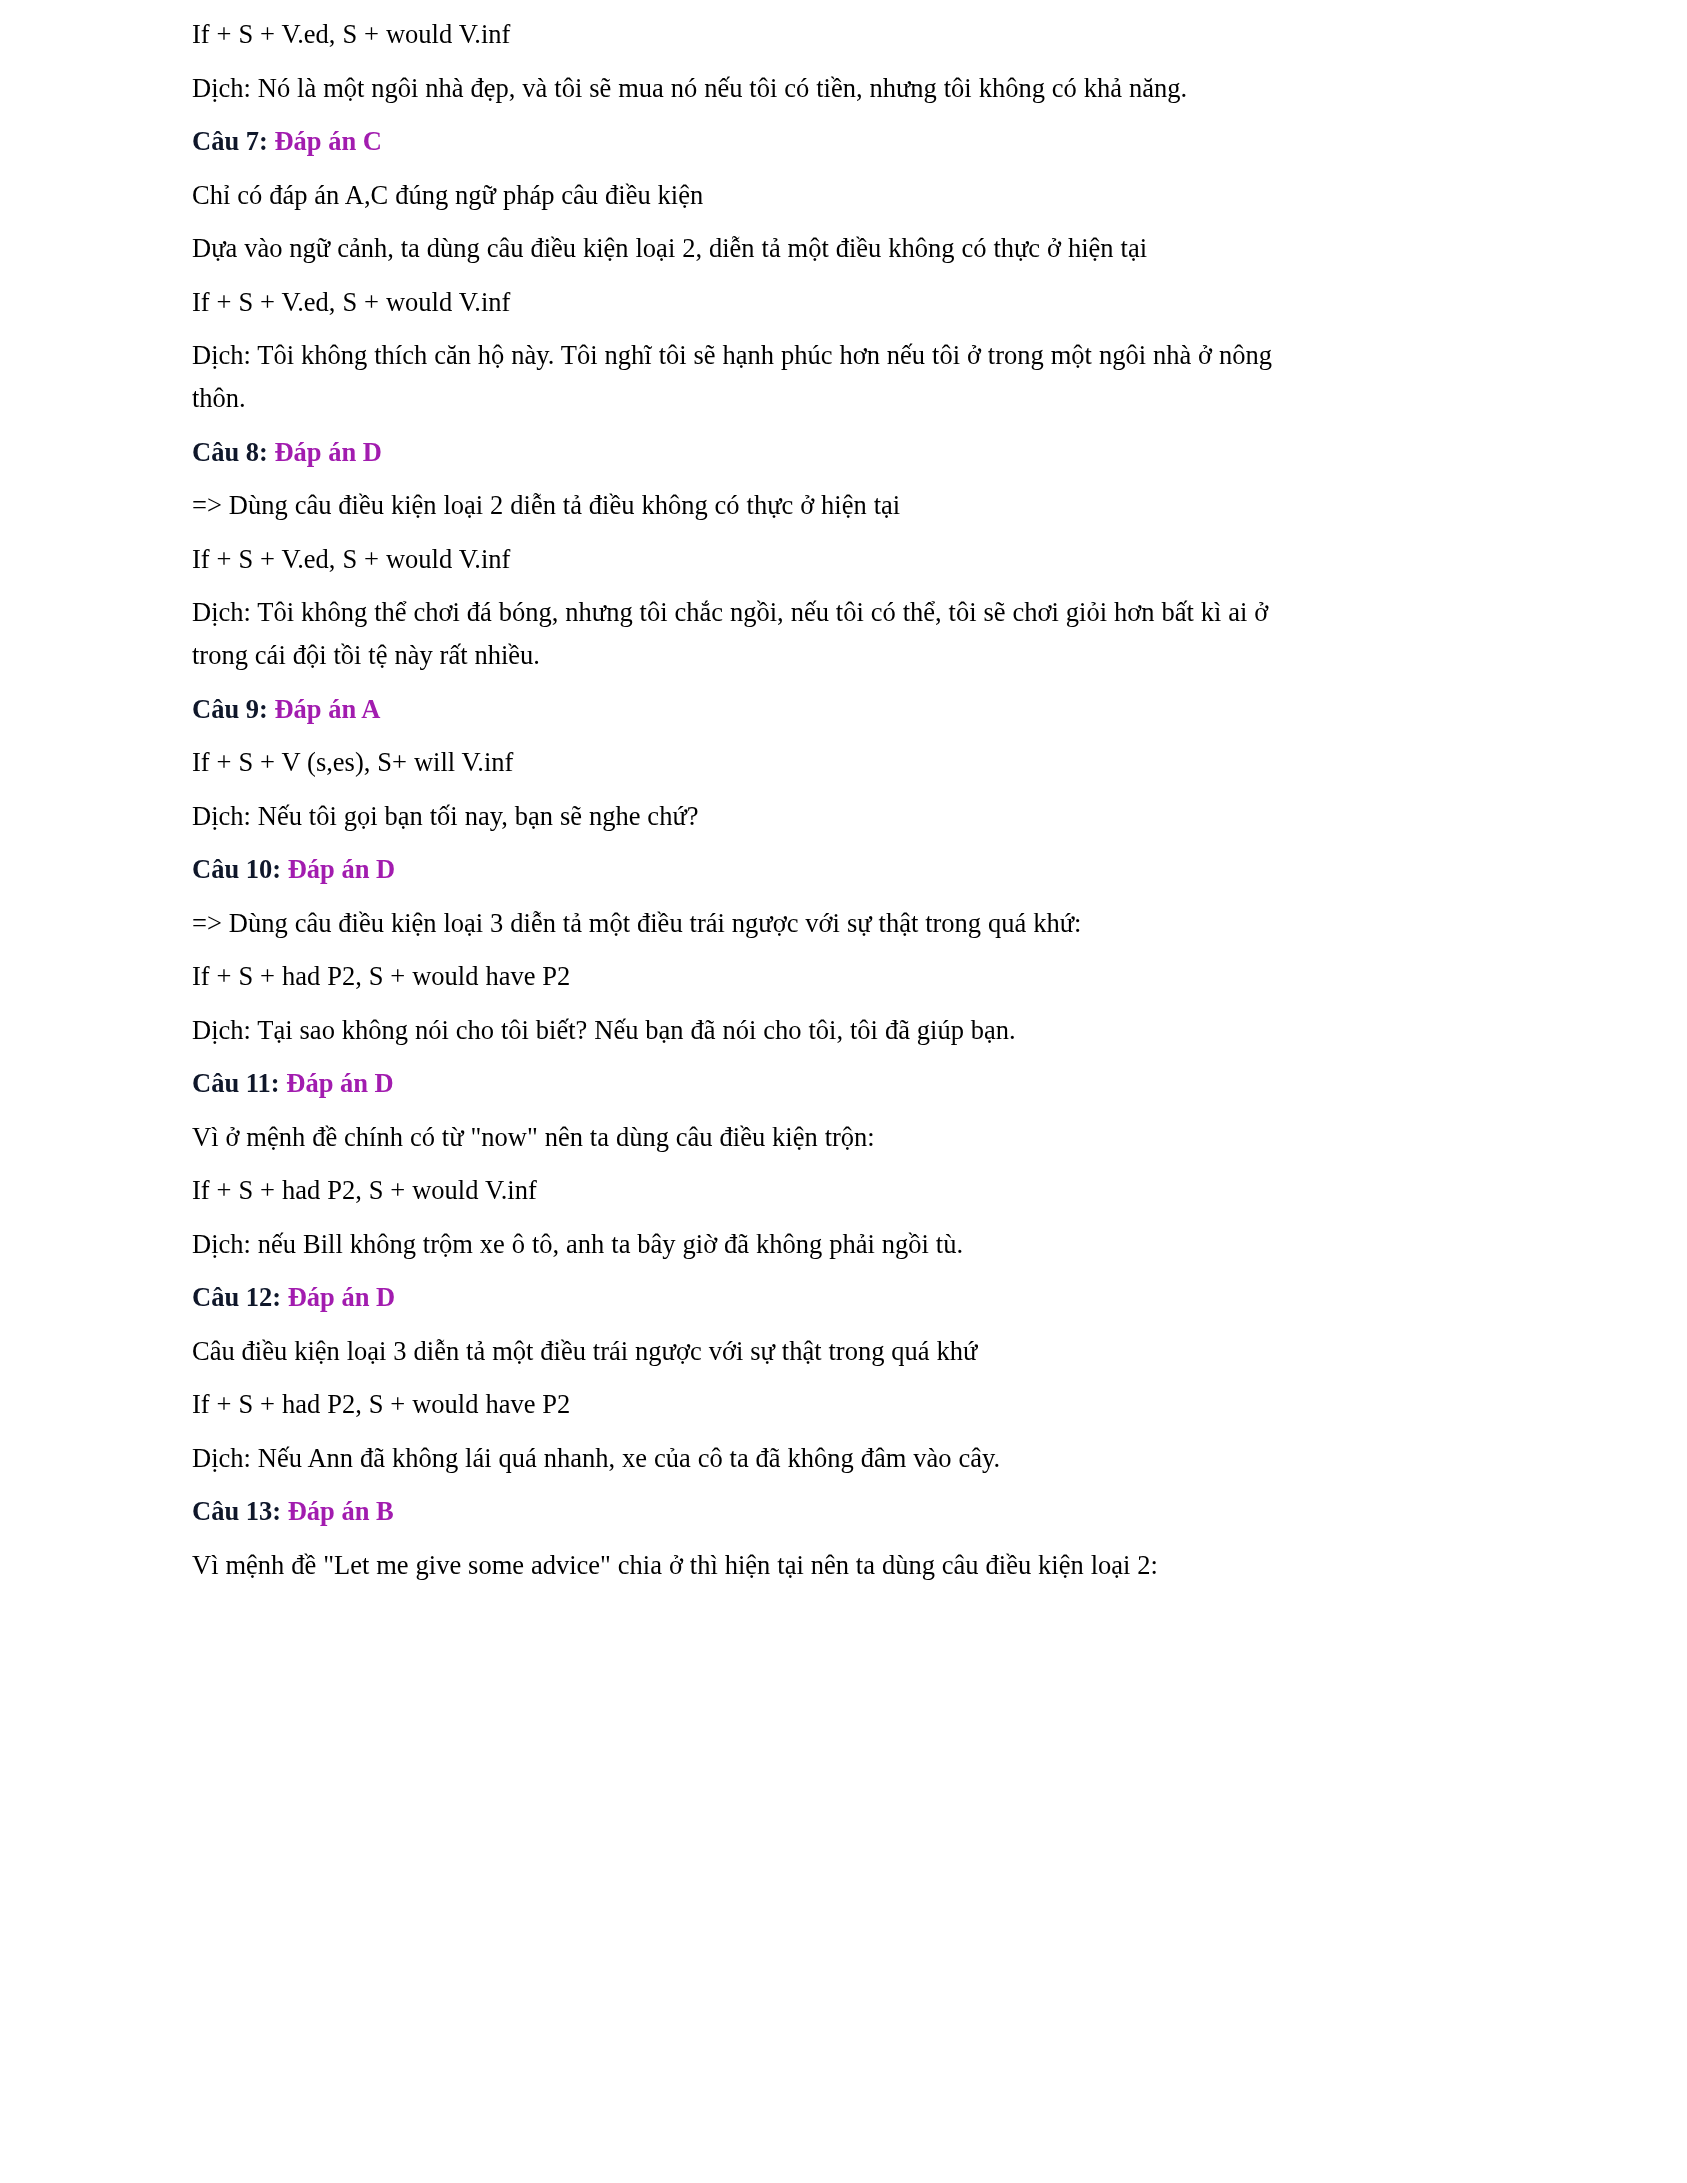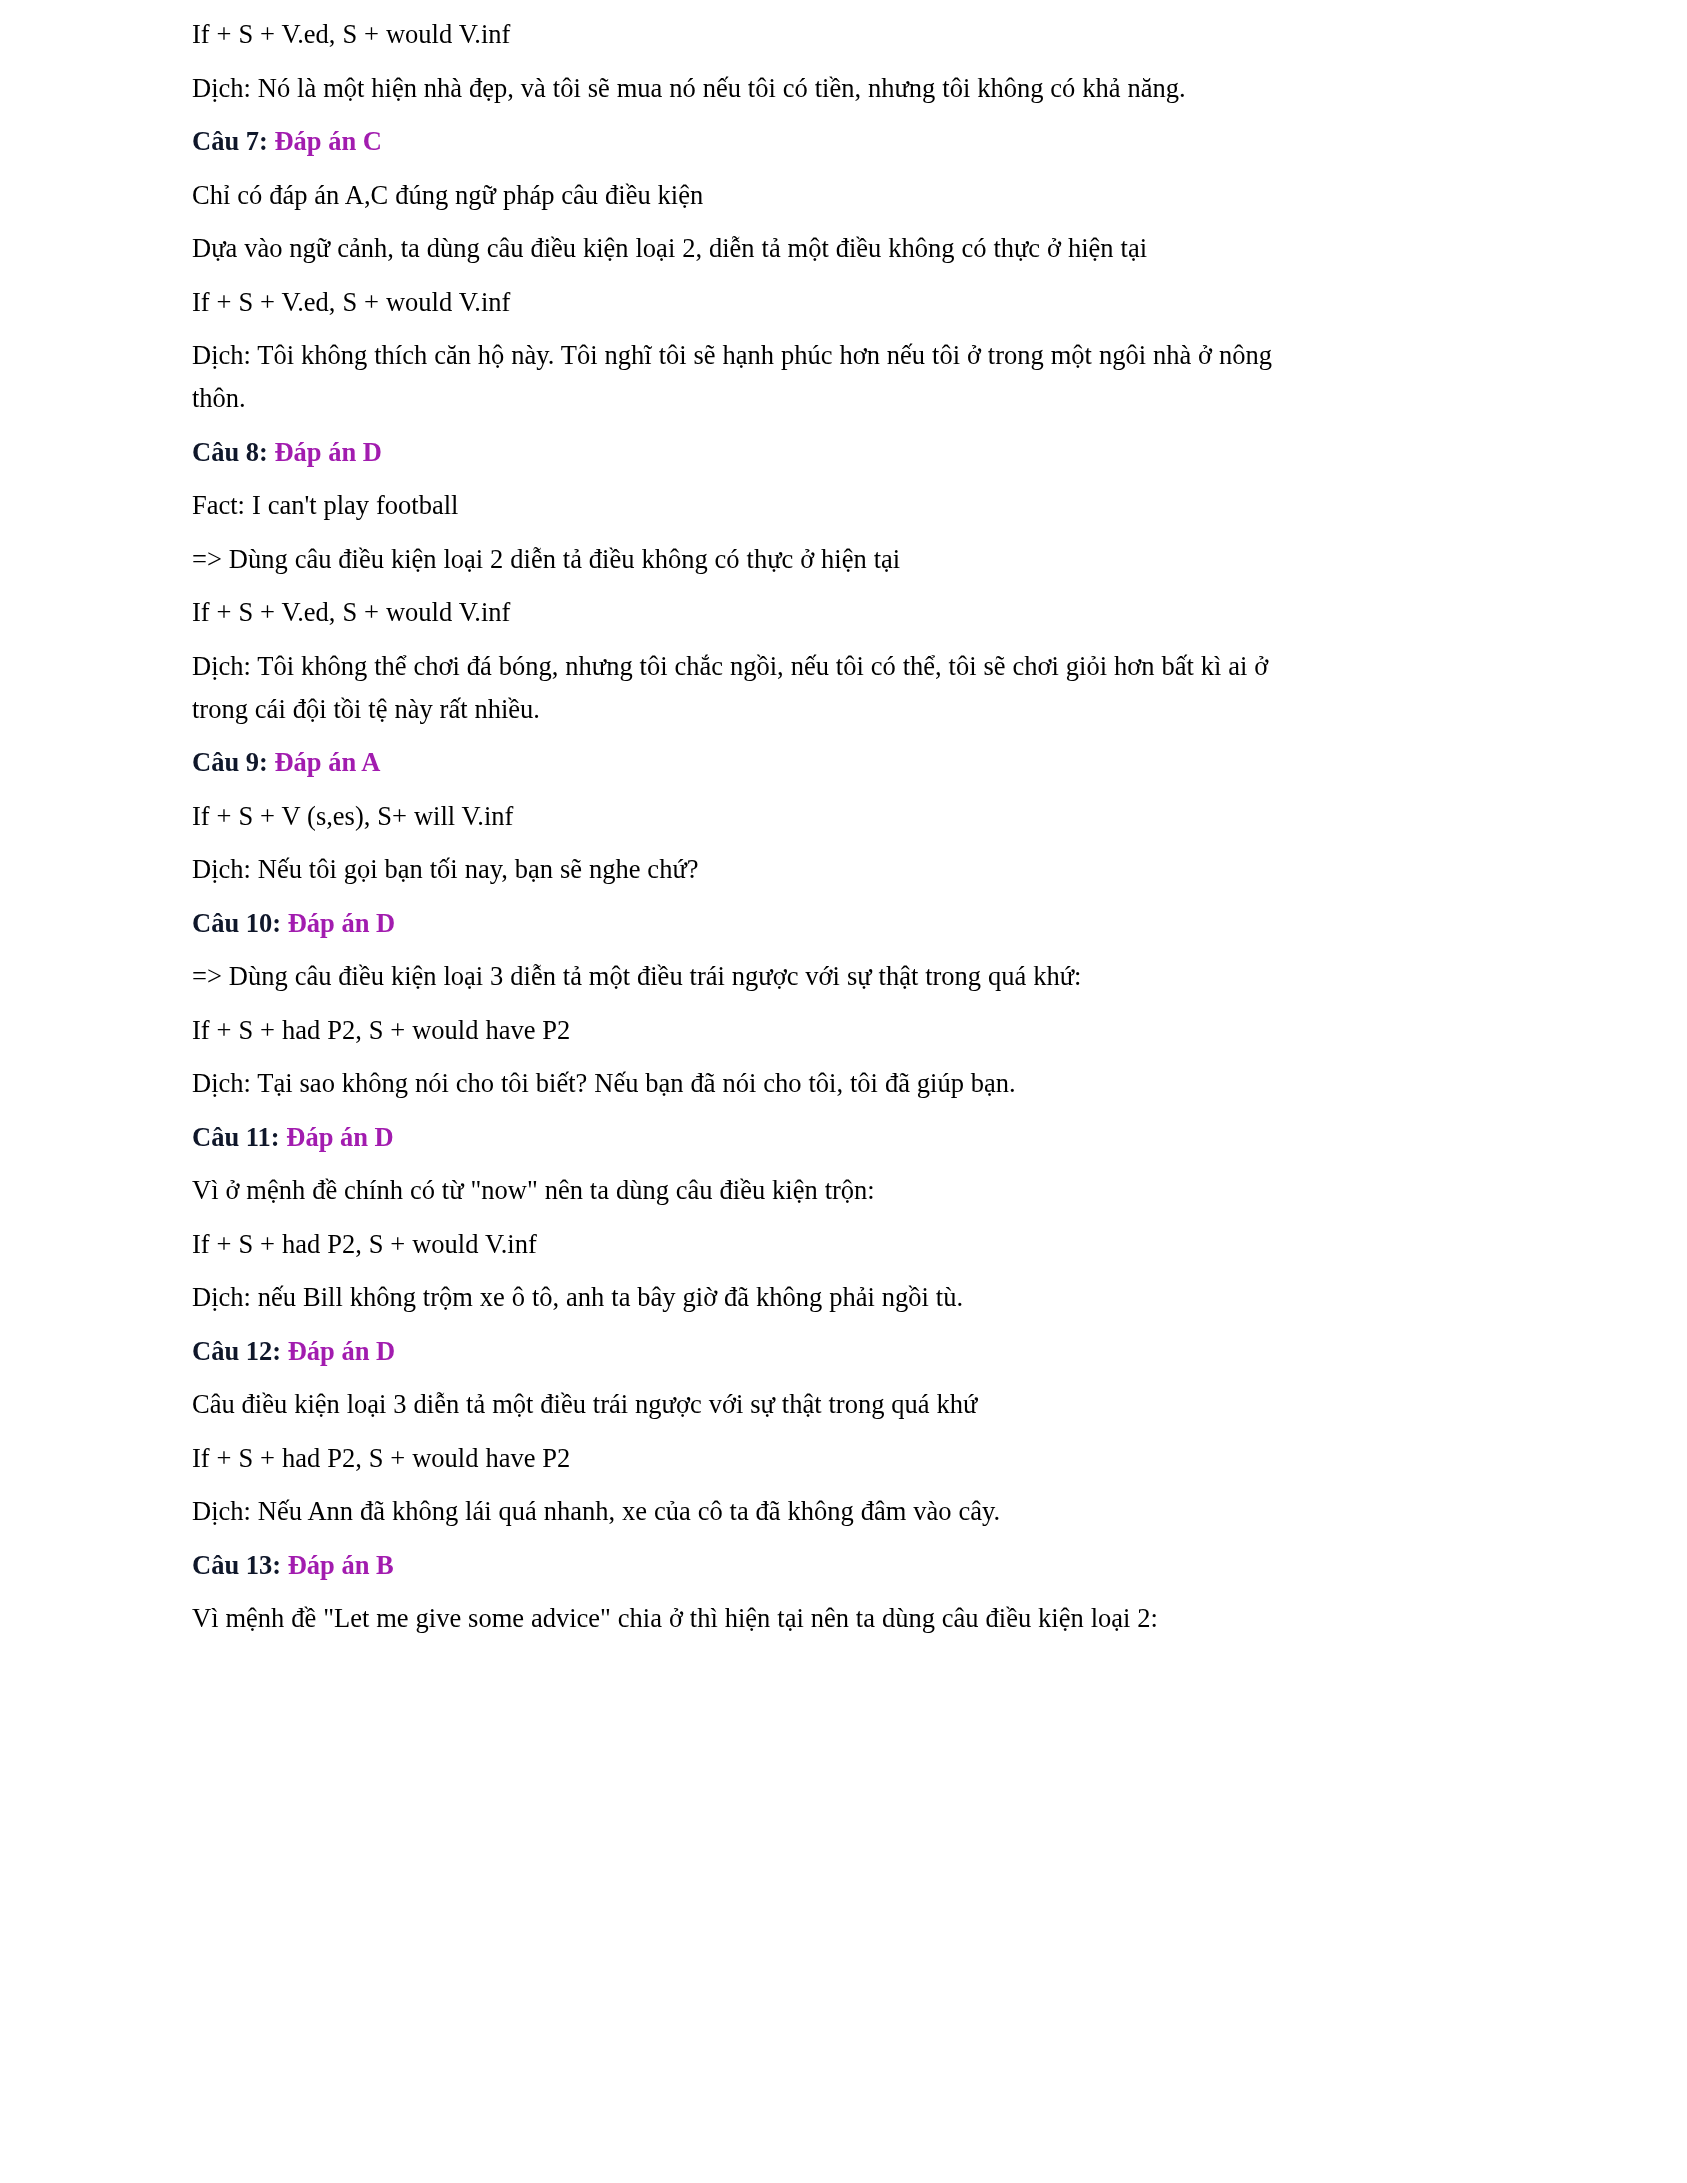--- a/index.html
+++ b/index.html
@@ -46,28 +46,27 @@
   .para {
     margin: 0 0 10.6px 0;
   }
 </style>
 </head>
 <body>
 
 <div class="page">
   <div class="doc" id="doc-body">
       <p class="line para">If + S + V.ed, S + would V.inf</p>
-      <p class="line para">Dịch: Nó là một hiện nhà đẹp, và tôi sẽ mua nó nếu tôi có tiền, nhưng tôi không có khả năng.</p>
+      <p class="line para">Dịch: Nó là một ngôi nhà đẹp, và tôi sẽ mua nó nếu tôi có tiền, nhưng tôi không có khả năng.</p>
       <p class="heading"><span class="q-label">Câu 7:</span> <span class="q-answer">Đáp án C</span></p>
       <p class="line para">Chỉ có đáp án A,C đúng ngữ pháp câu điều kiện</p>
       <p class="line para">Dựa vào ngữ cảnh, ta dùng câu điều kiện loại 2, diễn tả một điều không có thực ở hiện tại</p>
       <p class="line para">If + S + V.ed, S + would V.inf</p>
       <p class="line para">Dịch: Tôi không thích căn hộ này. Tôi nghĩ tôi sẽ hạnh phúc hơn nếu tôi ở trong một ngôi nhà ở nông thôn.</p>
       <p class="heading"><span class="q-label">Câu 8:</span> <span class="q-answer">Đáp án D</span></p>
-      <p class="line para">Fact: I can't play football</p>
       <p class="line para">=&gt; Dùng câu điều kiện loại 2 diễn tả điều không có thực ở hiện tại</p>
       <p class="line para">If + S + V.ed, S + would V.inf</p>
       <p class="line para">Dịch: Tôi không thể chơi đá bóng, nhưng tôi chắc ngồi, nếu tôi có thể, tôi sẽ chơi giỏi hơn bất kì ai ở trong cái đội tồi tệ này rất nhiều.</p>
       <p class="heading"><span class="q-label">Câu 9:</span> <span class="q-answer">Đáp án A</span></p>
       <p class="line para">If + S + V (s,es), S+ will V.inf</p>
       <p class="line para">Dịch: Nếu tôi gọi bạn tối nay, bạn sẽ nghe chứ?</p>
       <p class="heading"><span class="q-label">Câu 10:</span> <span class="q-answer">Đáp án D</span></p>
       <p class="line para">=&gt; Dùng câu điều kiện loại 3 diễn tả một điều trái ngược với sự thật trong quá khứ:</p>
       <p class="line para">If + S + had P2, S + would have P2</p>
       <p class="line para">Dịch: Tại sao không nói cho tôi biết? Nếu bạn đã nói cho tôi, tôi đã giúp bạn.</p>

